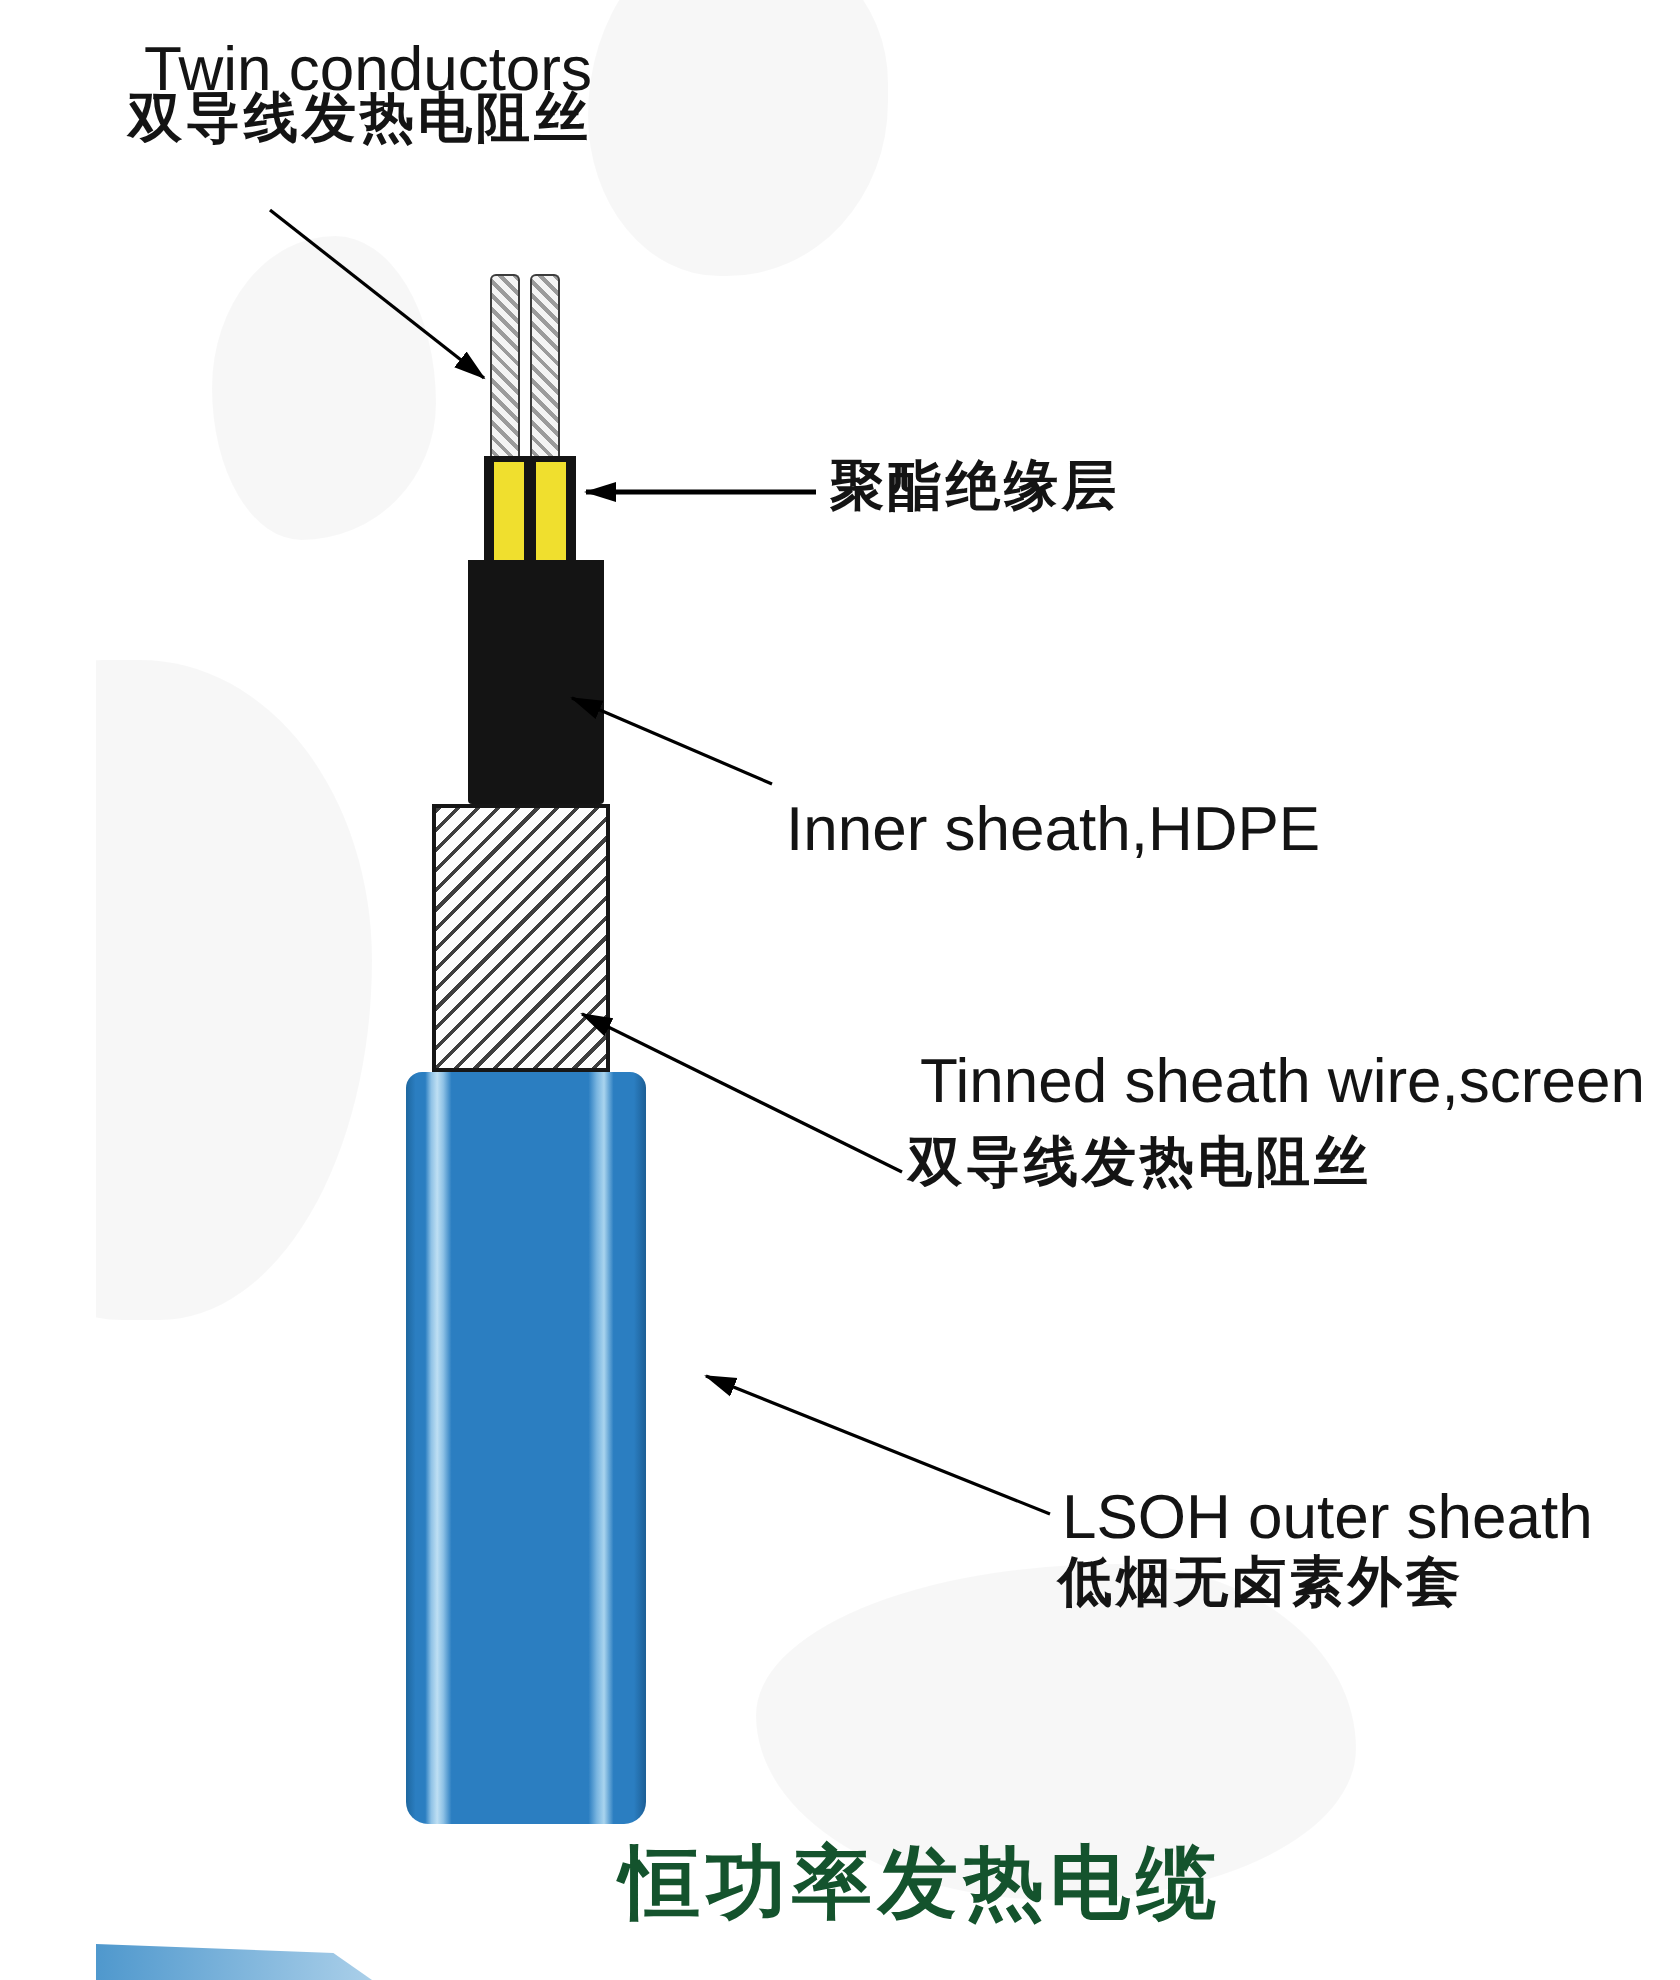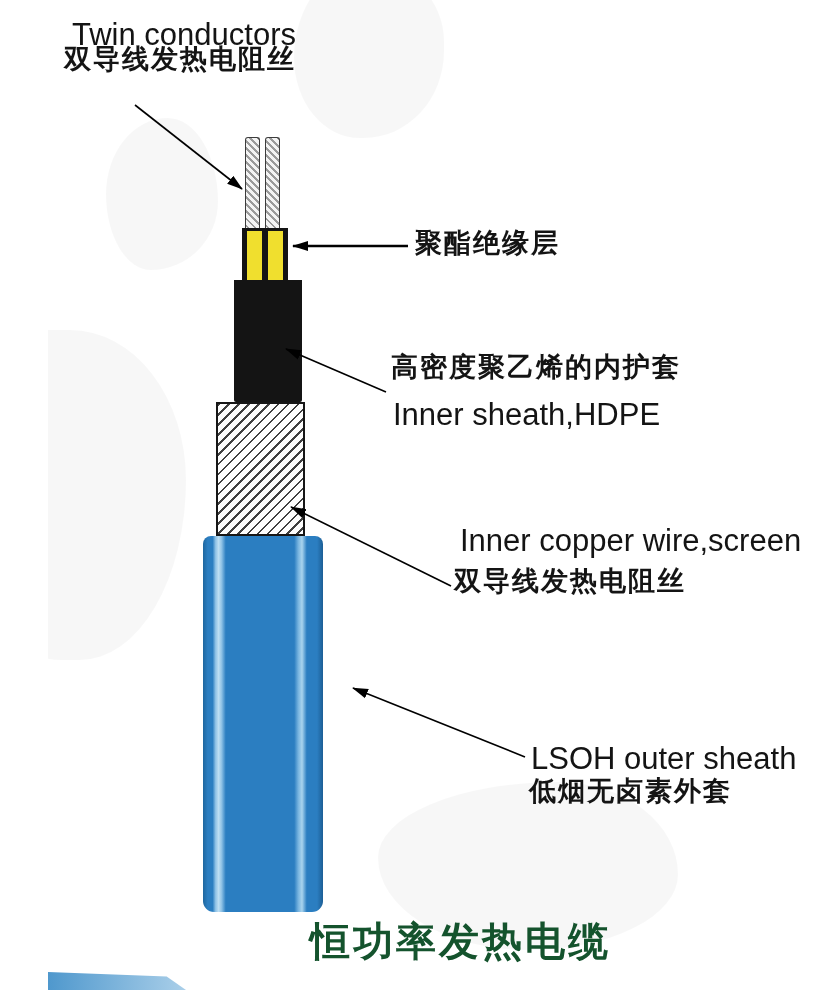--- a/index.html
+++ b/index.html
@@ -80,24 +80,23 @@
     <line x1="338" y1="392" x2="238" y2="349" marker-end="url(#ah)"></line>
     <line x1="403" y1="586" x2="243" y2="507" marker-end="url(#ah)"></line>
     <line x1="477" y1="757" x2="305" y2="688" marker-end="url(#ah)"></line>
   </svg>
 
   <div class="label en" style="left:24px;top:18px;">Twin conductors</div>
   <div class="label zh" style="left:16px;top:44px;">双导线发热电阻丝</div>
 
   <div class="label zh" style="left:367px;top:228px;text-align:right;">聚酯绝缘层</div>
 
-  <div class="label zh" style="left:343px;top:352px;">高密度聚乙烯的内护套</div>
   <div class="label en" style="left:345px;top:398px;">Inner sheath,HDPE</div>
 
-  <div class="label en" style="left:412px;top:524px;">Inner copper wire,screen</div>
+  <div class="label en" style="left:412px;top:524px;">Tinned sheath wire,screen</div>
   <div class="label zh" style="left:406px;top:566px;">双导线发热电阻丝</div>
 
   <div class="label zh" style="left:481px;top:776px;">低烟无卤素外套</div>
   <div class="label en" style="left:483px;top:742px;">LSOH outer sheath</div>
 
   <div class="caption">恒功率发热电缆</div>
 
   <div class="footer-wedge"></div>
 </div>
 

